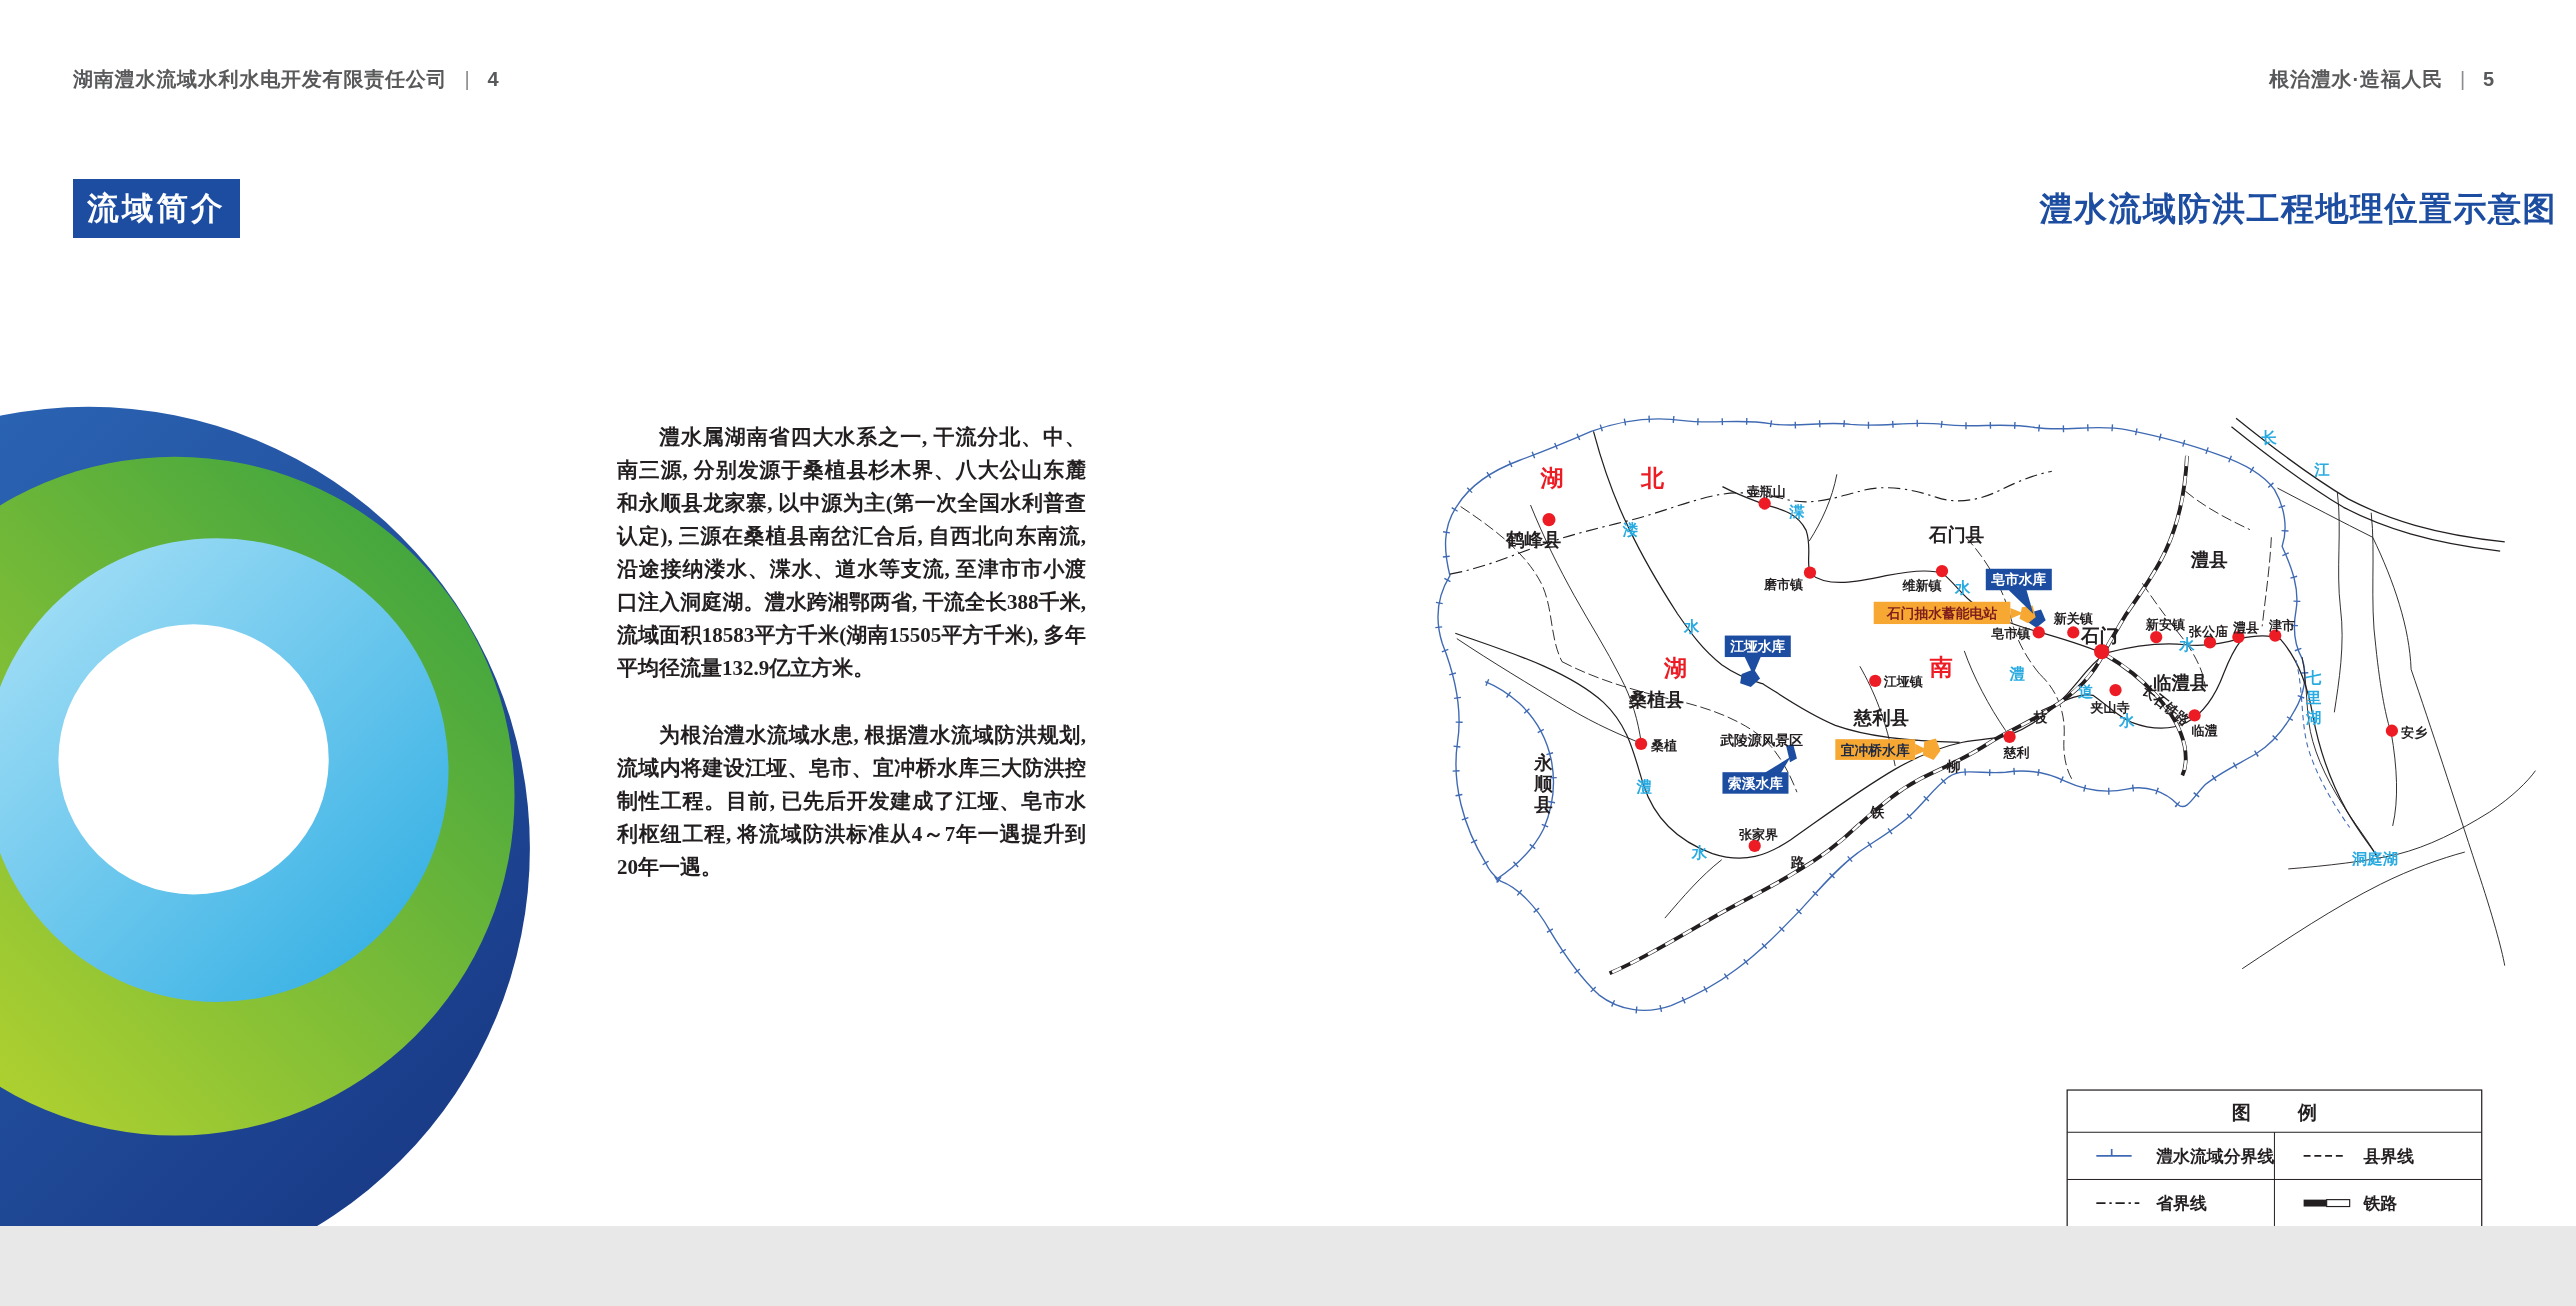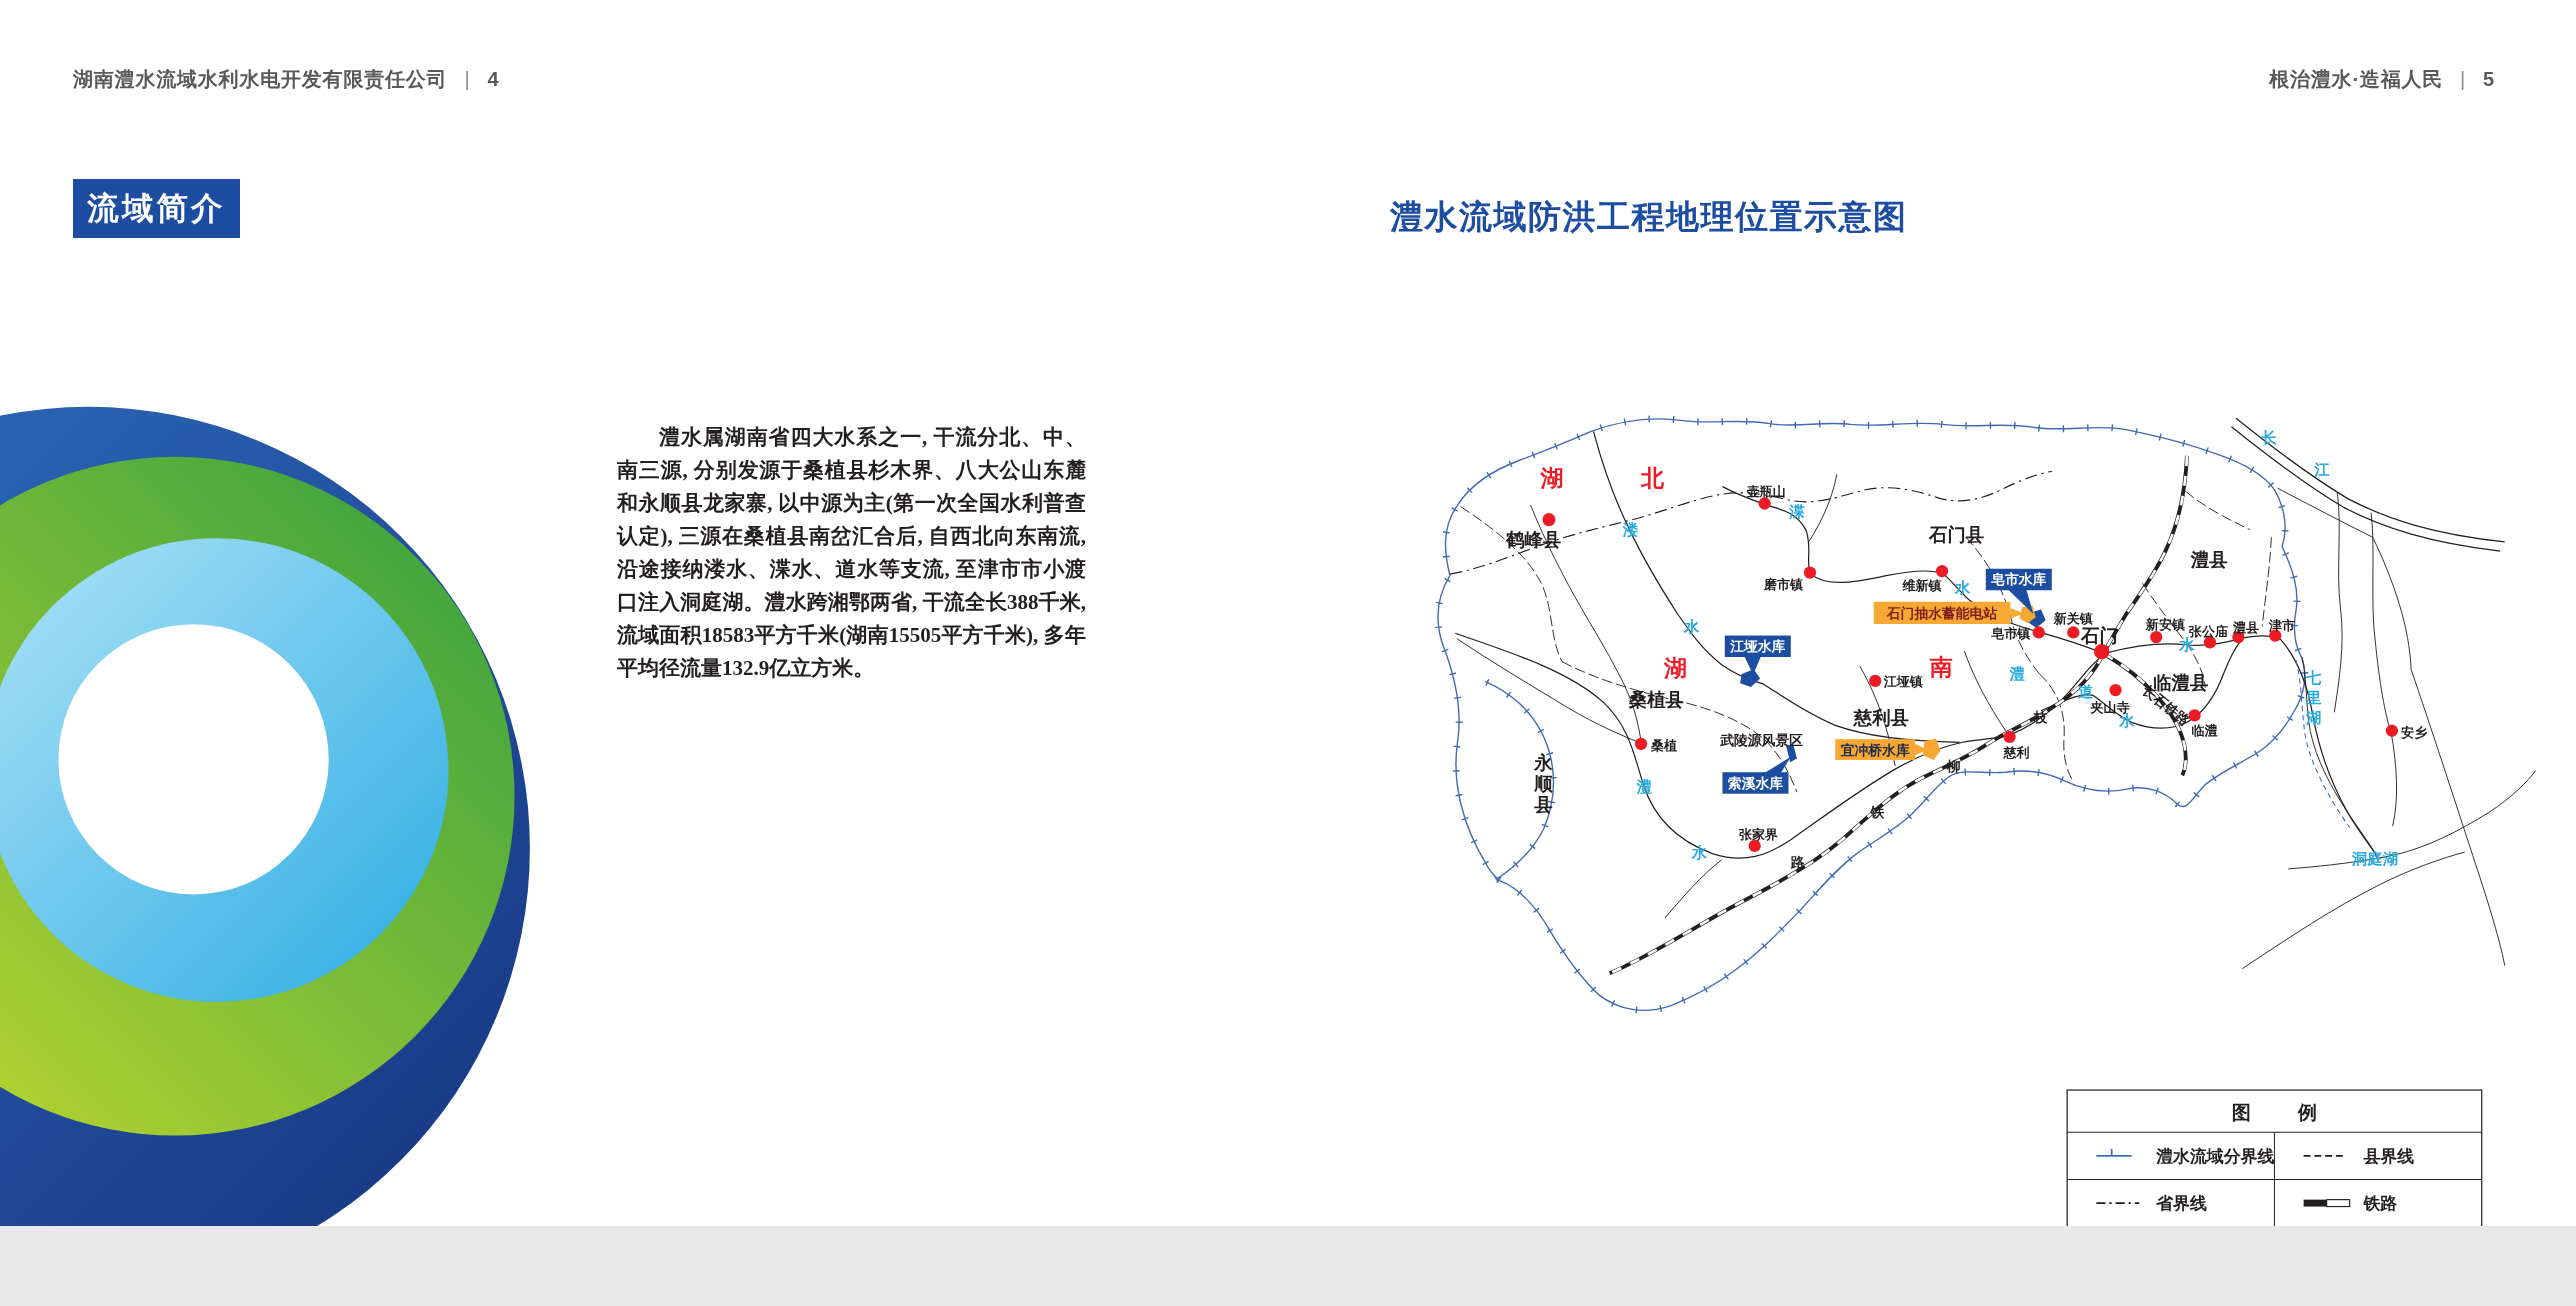--- a/index.html
+++ b/index.html
@@ -12,22 +12,22 @@
   .hdr .sep{display:inline-block;margin:0 17px;color:#8a8b8d;font-weight:normal;}
   
   #section-title{position:absolute;left:73px;top:179px;width:167px;height:59px;background:#1c4da0;
       color:#fff;font-size:31.5px;font-weight:bold;letter-spacing:3.1px;display:flex;align-items:center;justify-content:center;}
   #logo-wrap{position:absolute;left:0;top:403px;width:553px;height:903px;overflow:hidden;}
   #body-text{position:absolute;left:605px;top:421px;width:481px;
       font-family:"Liberation Serif","DejaVu Serif",serif;font-size:21px;line-height:33px;
       color:#231f20;text-align:justify;font-weight:600;}
   #body-text p{margin:0 0 34px 12px;text-indent:2em;}
   
-  #map-title{position:absolute;left:1390px;top:187px;width:1167px;text-align:left;
-      font-size:33px;font-weight:bold;color:#1c4da0;letter-spacing:1.5px;margin-top:8px;}
+  #map-title{position:absolute;left:1390px;top:187px;width:1167px;text-align:right;
+      font-size:33px;font-weight:bold;color:#1c4da0;letter-spacing:1.5px;}
   #map-wrap{position:absolute;left:1390px;top:330px;width:1167px;height:975px;}
   svg{display:block;}
   
   .m-river{fill:none;stroke:#231f20;stroke-width:1.6px;}
   .m-thin{fill:none;stroke:#231f20;stroke-width:1.2px;}
   .m-county-line{fill:none;stroke:#231f20;stroke-width:1.2px;stroke-dasharray:14 5;}
   .m-prov-line{fill:none;stroke:#231f20;stroke-width:1.5px;stroke-dasharray:16 6 3 6;}
   .m-basin{fill:none;stroke:#3f6ab3;stroke-width:1.8px;}
   .m-basin-ticks{fill:none;stroke:#3f6ab3;stroke-width:9px;stroke-dasharray:1.8 30;}
   .m-rail-base{fill:none;stroke:#231f20;stroke-width:5px;}
@@ -79,20 +79,21 @@
       </defs>
       <circle cx="115" cy="580" r="575" fill="url(#gBlue)"></circle>
       <circle cx="228" cy="512" r="442" fill="url(#gGreen)"></circle>
       <circle cx="282" cy="478" r="302" fill="url(#gCyan)"></circle>
       <circle cx="252" cy="464" r="176" fill="#ffffff"></circle>
     </svg>
   </div>
 
   <div id="body-text">
       <p>澧水属湖南省四大水系之一, 干流分北、中、南三源, 分别发源于桑植县杉木界、八大公山东麓和永顺县龙家寨, 以中源为主(第一次全国水利普查认定), 三源在桑植县南岔汇合后, 自西北向东南流, 沿途接纳溇水、渫水、道水等支流, 至津市市小渡口注入洞庭湖。澧水跨湘鄂两省, 干流全长388千米, 流域面积18583平方千米(湖南15505平方千米), 多年平均径流量132.9亿立方米。</p>
+      <p>为根治澧水流域水患, 根据澧水流域防洪规划, 流域内将建设江垭、皂市、宜冲桥水库三大防洪控制性工程。目前, 已先后开发建成了江垭、皂市水利枢纽工程, 将流域防洪标准从4～7年一遇提升到20年一遇。</p>
     </div>
 
   <div id="map-title">澧水流域防洪工程地理位置示意图</div>
 
   <div id="map-wrap">
     <svg width="1167" height="975" viewBox="1810 430 1520 1270">
 
       <g>
         <path class="m-basin-ticks" d="M1935,1125 C1905,1076 1890,1020 1898,966 C1905,920 1893,876 1878,838 C1868,806 1872,776 1888,750 C1880,718 1878,686 1898,658 C1916,630 1946,612 1978,600 C2010,588 2040,576 2072,562 C2110,548 2150,542 2192,548 C2230,553 2268,545 2305,552 C2340,558 2375,548 2410,553 C2450,557 2490,548 2530,553 C2570,558 2610,550 2650,557 C2690,563 2730,552 2770,560 C2810,568 2850,578 2888,592 C2920,603 2948,618 2962,638 C2975,660 2980,688 2972,712 C2985,740 2995,768 2990,796 C2986,818 2988,840 2998,858 C3006,880 3000,906 2988,926 C2976,948 2960,968 2938,982 C2916,995 2892,1006 2872,1022 C2856,1038 2848,1058 2836,1048 C2820,1032 2796,1022 2770,1028 C2742,1034 2716,1030 2690,1018 C2666,1006 2638,1002 2612,1006 C2582,1009 2556,1000 2538,1012 C2520,1025 2506,1045 2488,1062 C2466,1082 2440,1096 2418,1112 C2390,1133 2368,1160 2345,1185 C2318,1213 2292,1240 2262,1262 C2236,1282 2206,1298 2176,1310 C2142,1322 2108,1316 2082,1296 C2056,1272 2036,1242 2018,1212 C2000,1180 1976,1156 1954,1148 C1944,1140 1938,1132 1935,1125"></path>
         <path class="m-basin" d="M1935,1125 C1905,1076 1890,1020 1898,966 C1905,920 1893,876 1878,838 C1868,806 1872,776 1888,750 C1880,718 1878,686 1898,658 C1916,630 1946,612 1978,600 C2010,588 2040,576 2072,562 C2110,548 2150,542 2192,548 C2230,553 2268,545 2305,552 C2340,558 2375,548 2410,553 C2450,557 2490,548 2530,553 C2570,558 2610,550 2650,557 C2690,563 2730,552 2770,560 C2810,568 2850,578 2888,592 C2920,603 2948,618 2962,638 C2975,660 2980,688 2972,712 C2985,740 2995,768 2990,796 C2986,818 2988,840 2998,858 C3006,880 3000,906 2988,926 C2976,948 2960,968 2938,982 C2916,995 2892,1006 2872,1022 C2856,1038 2848,1058 2836,1048 C2820,1032 2796,1022 2770,1028 C2742,1034 2716,1030 2690,1018 C2666,1006 2638,1002 2612,1006 C2582,1009 2556,1000 2538,1012 C2520,1025 2506,1045 2488,1062 C2466,1082 2440,1096 2418,1112 C2390,1133 2368,1160 2345,1185 C2318,1213 2292,1240 2262,1262 C2236,1282 2206,1298 2176,1310 C2142,1322 2108,1316 2082,1296 C2056,1272 2036,1242 2018,1212 C2000,1180 1976,1156 1954,1148 C1944,1140 1938,1132 1935,1125"></path>

